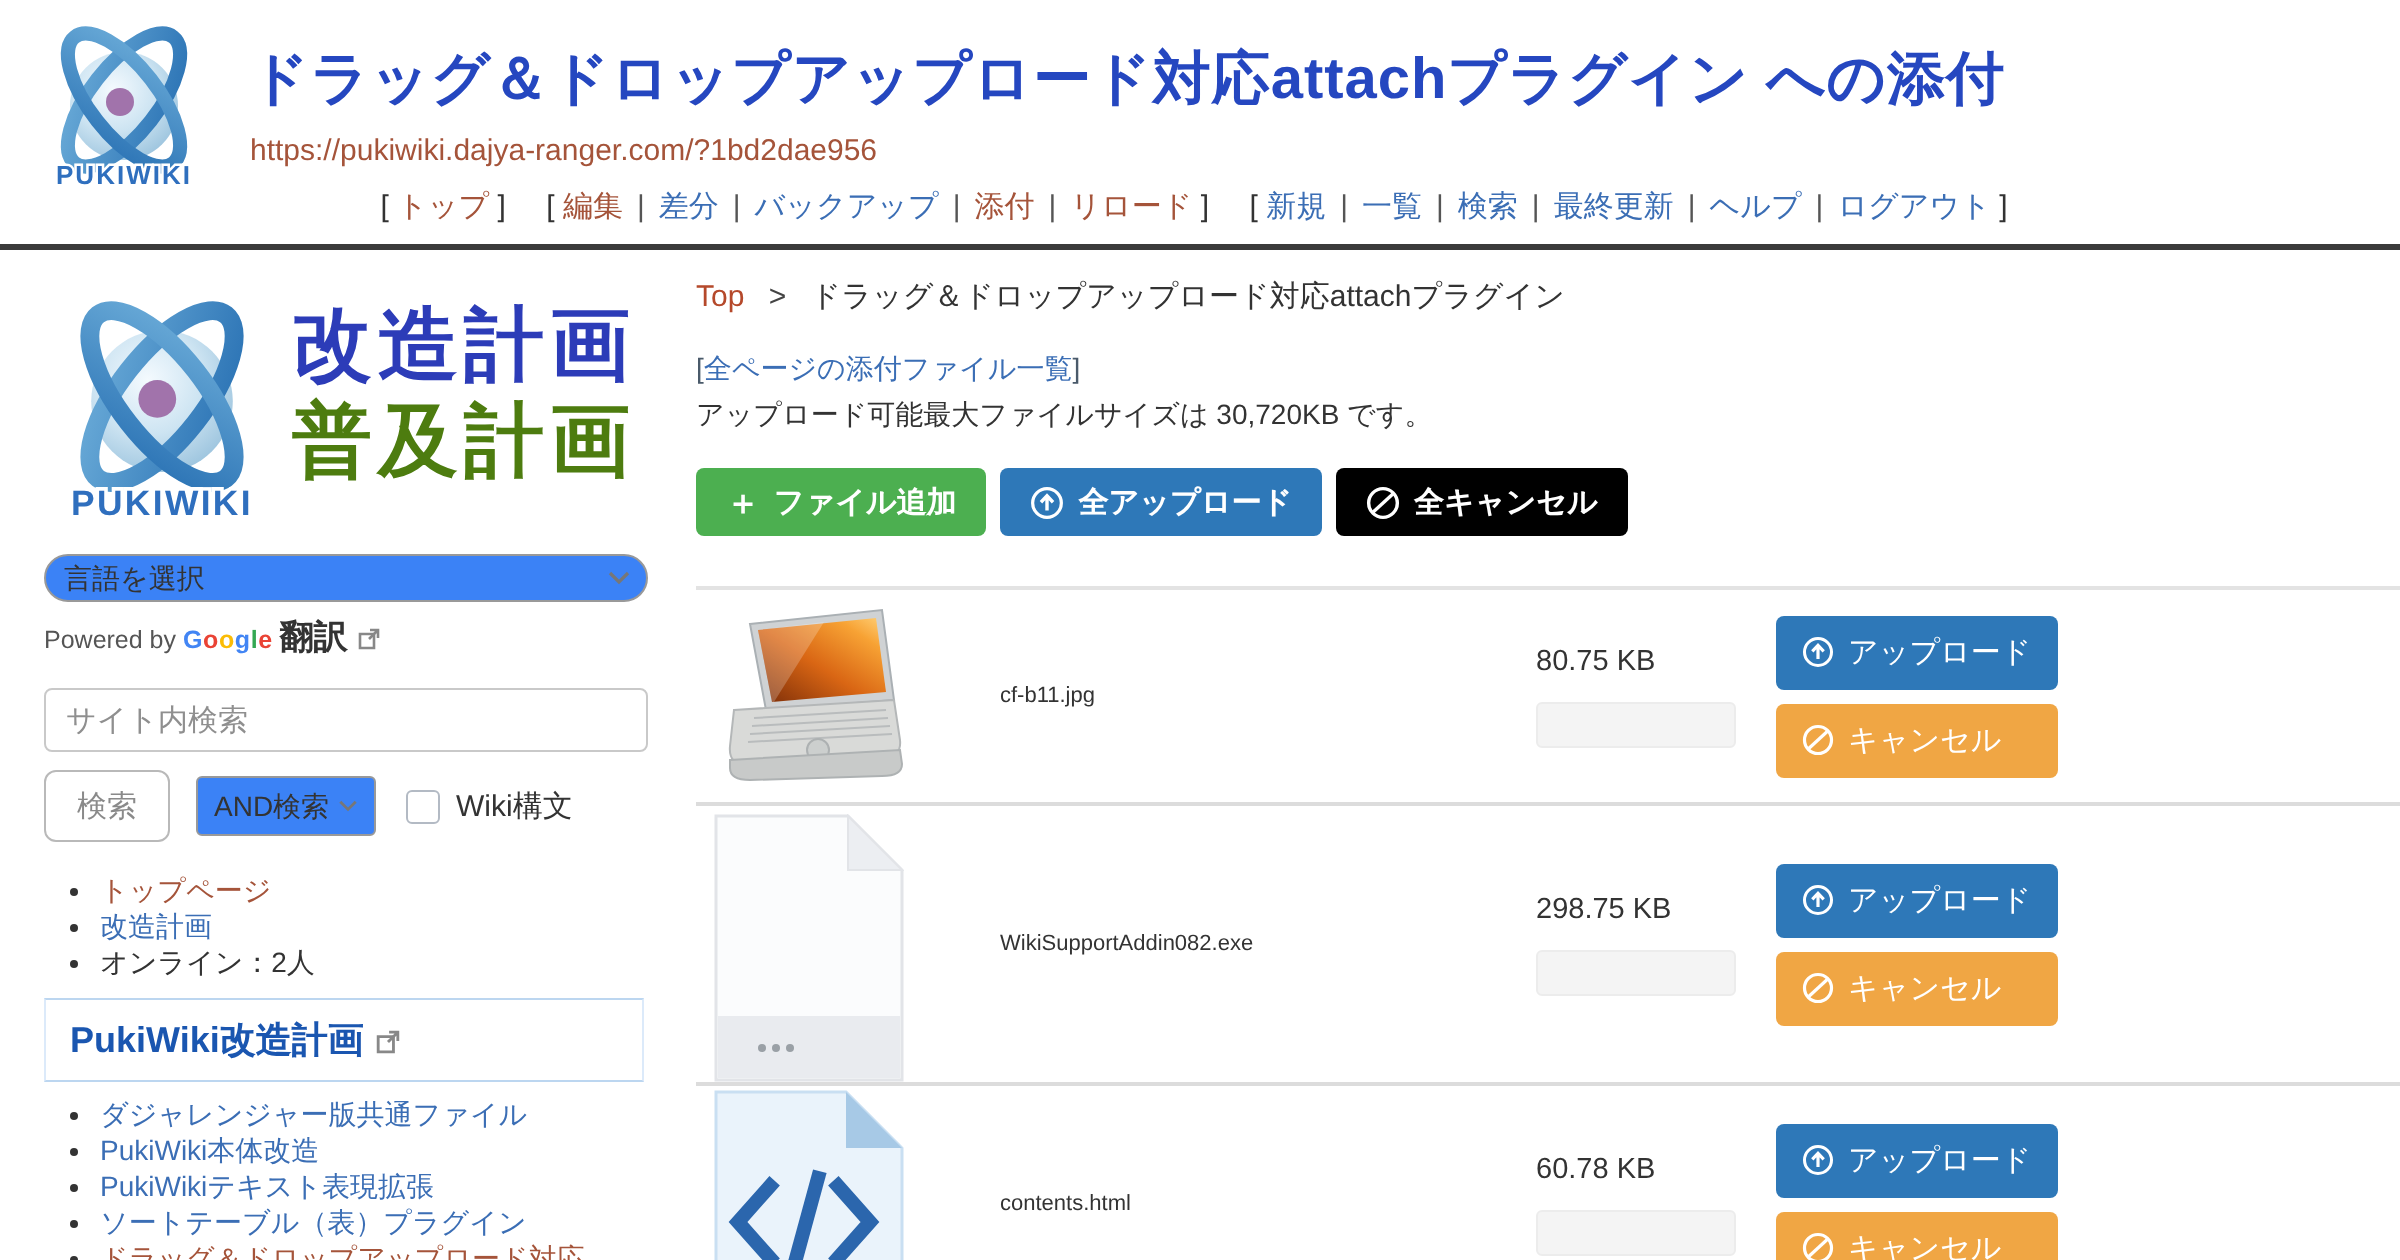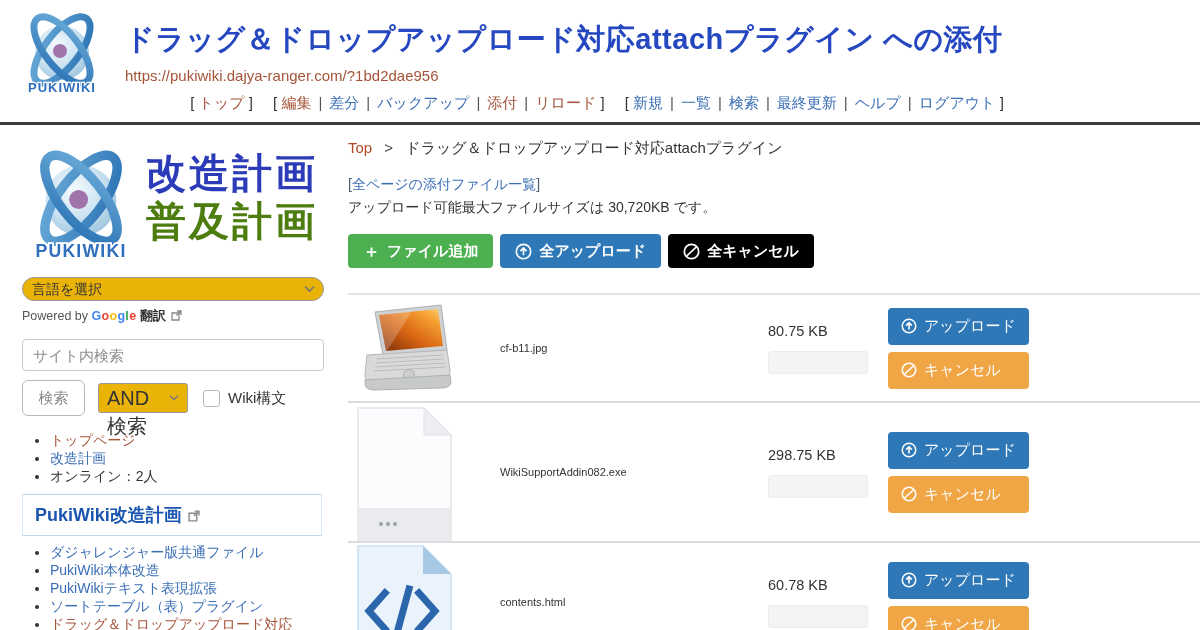--- a/index.html
+++ b/index.html
@@ -26,37 +26,37 @@
   .main { flex:1; padding:12px 0 0 16px; }
 
   
   .banner { display:flex; align-items:flex-start; height:132px; margin-bottom:6px; }
   .banner-txt { margin-left:6px; margin-top:10px; }
   .banner-line1,.banner-line2 { font-size:40px; font-weight:900; letter-spacing:3px; line-height:1.2;
      text-shadow:-2px -2px 0 #fff,2px -2px 0 #fff,-2px 2px 0 #fff,2px 2px 0 #fff; }
   .banner-line1 { color:#2c3cb8; }
   .banner-line2 { color:#4d7c0f; }
 
-  .sel { position:relative; border:1px solid #999; background:#eab308; color:#333; cursor:pointer; }
+  .sel { position:relative; border:1px solid #999; background:#3b82f6; color:#333; cursor:pointer; }
   .sel .chev { position:absolute; right:8px; top:50%; transform:translateY(-50%); }
   .lang-select { width:302px; height:24px; border-radius:12px; font-size:14px; line-height:22px; padding:0 24px 0 9px; }
 
   .powered { margin:6px 0 14px 0; font-size:12.5px; color:#555; }
   .powered .gg { font-weight:bold; letter-spacing:.3px; }
-  .powered .trans { color:#333; font-weight:bold; font-size:13px; }
+  .powered .trans { color:#333; font-weight:bold; font-size:17px; }
   .ext-ico { display:inline-block; vertical-align:-1px; margin-left:2px; }
 
   .search-input { width:302px; height:32px; border:1px solid #c9c9c9; border-radius:4px; font-size:15px; padding:0 10px;
      font-family:"Liberation Sans","DejaVu Sans",sans-serif; color:#333; }
   .search-input::placeholder { color:#8f8f8f; opacity:1; }
 
   .search-row { display:flex; align-items:center; margin-top:9px; }
   .search-btn { width:63px; height:36px; background:#fff; border:1px solid #b9b9b9; border-radius:6px;
      color:#8a8a8a; font-size:15px; cursor:pointer; font-family:inherit; }
-  .mode-select { width:90px; height:30px; border-radius:3px; font-size:20px; line-height:28px; padding:0 20px 0 8px; margin-left:13px; }
+  .mode-select { width:90px; height:30px; border-radius:3px; font-size:14px; line-height:28px; padding:0 20px 0 8px; margin-left:13px; }
   .wiki-check { width:17px; height:17px; border:1px solid #b3bac4; border-radius:3px; background:#fff; margin-left:15px; cursor:pointer; flex:none; }
   .wiki-label { margin-left:8px; font-size:15px; color:#333; }
 
   .side-list { margin:17px 0 0 28px; font-size:14px; line-height:15px; }
   .side-list li { margin-bottom:3px; }
   .side-list a { text-decoration:none; }
   .plain { color:#333; }
 
   .side-heading { margin-top:10px; margin-right:4px; border-top:1px solid #bcd6f0; border-bottom:1px solid #bcd6f0;
      border-left:1px solid #dceafa; border-right:1px solid #dceafa; background:#fff; padding:8px 0 8px 12px; }

